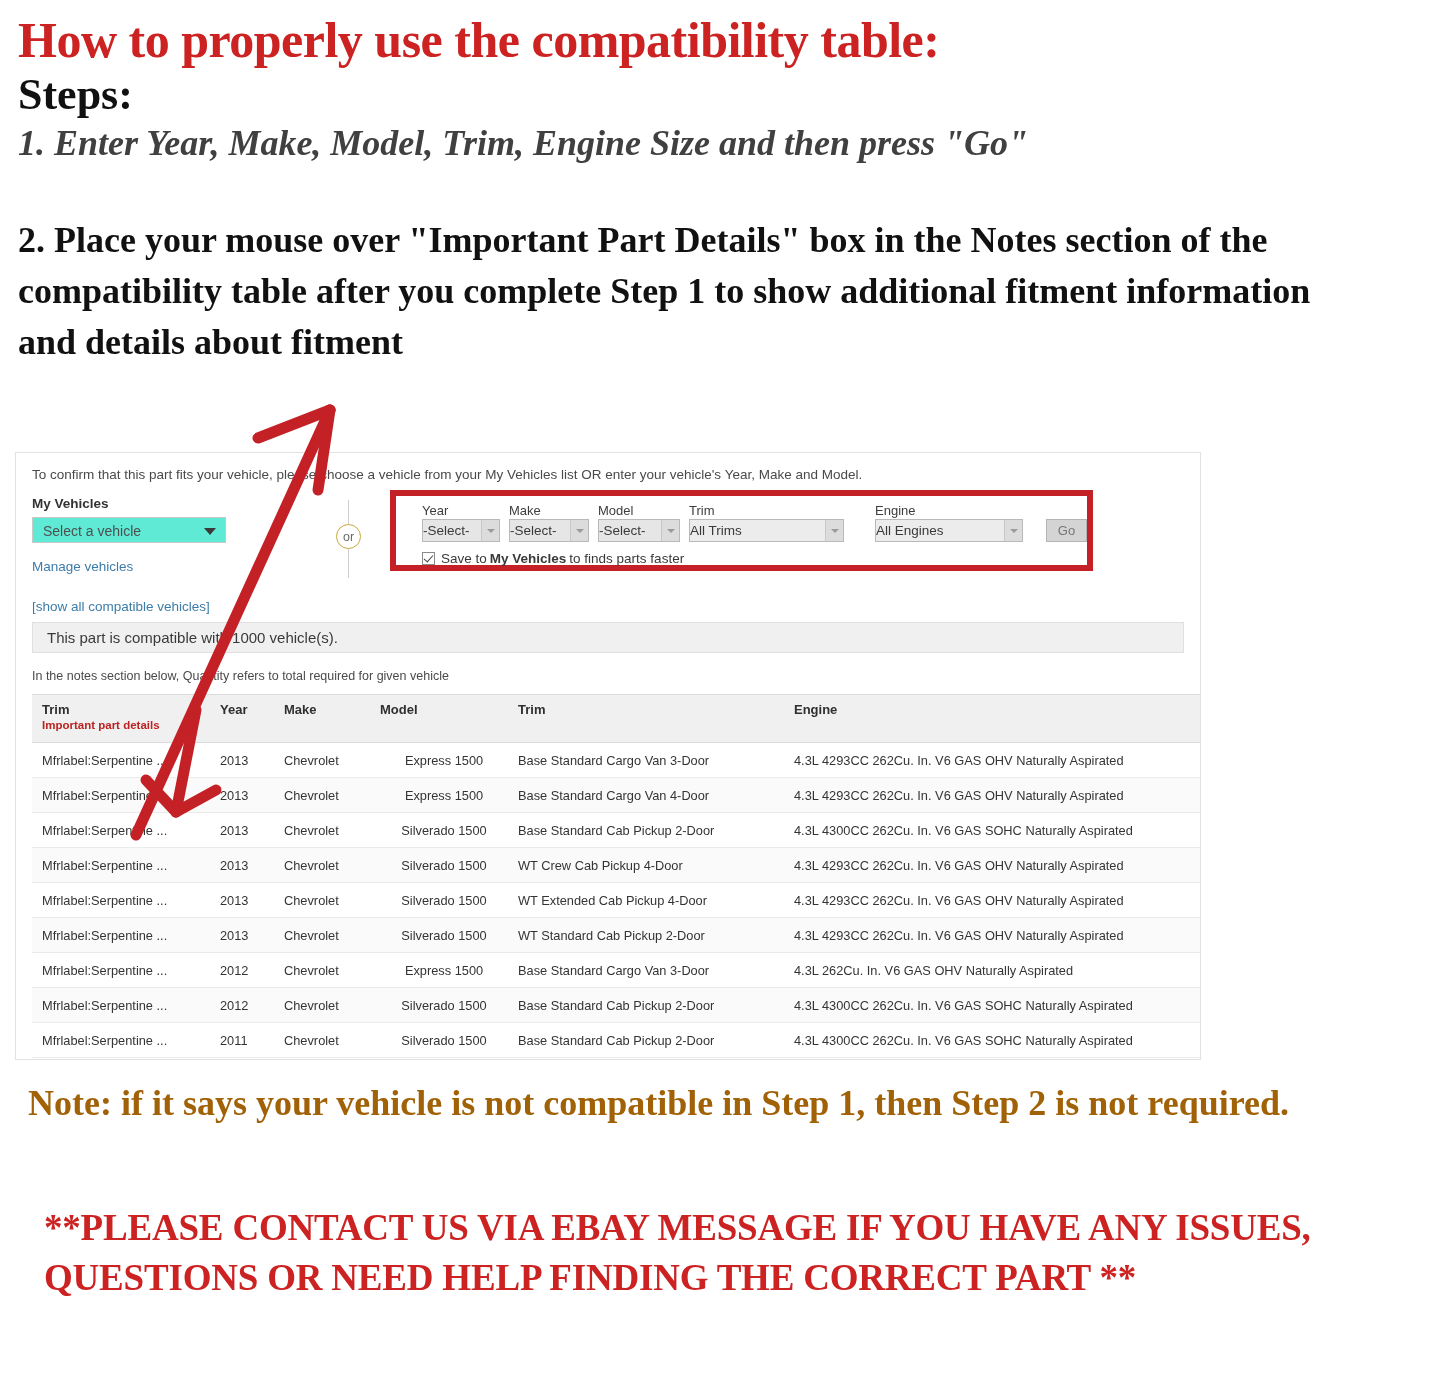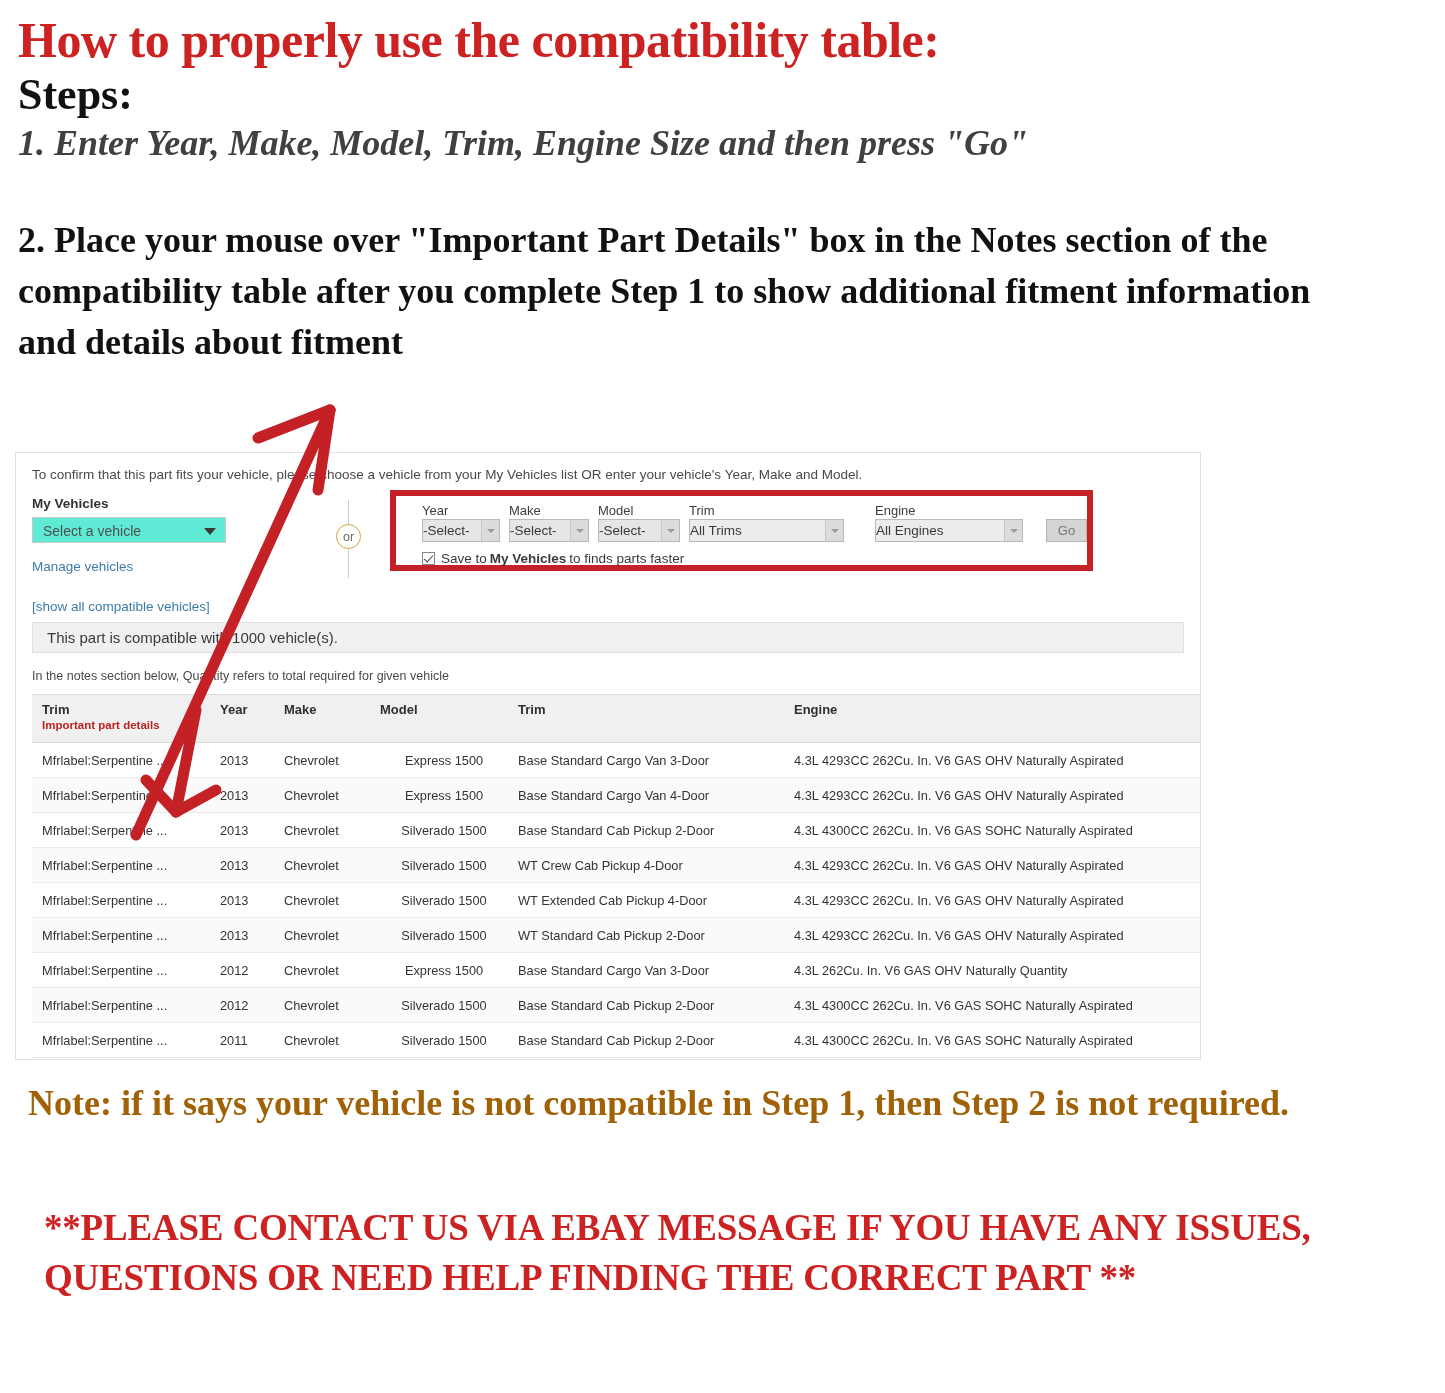--- a/index.html
+++ b/index.html
@@ -518,21 +518,21 @@
             <td class="c-model">Silverado 1500</td>
             <td class="c-trim">WT Standard Cab Pickup 2-Door</td>
             <td class="c-engine">4.3L 4293CC 262Cu. In. V6 GAS OHV Naturally Aspirated</td>
           </tr>
           <tr>
             <td class="c-notes">Mfrlabel:Serpentine ...</td>
             <td class="c-year">2012</td>
             <td class="c-make">Chevrolet</td>
             <td class="c-model">Express 1500</td>
             <td class="c-trim">Base Standard Cargo Van 3-Door</td>
-            <td class="c-engine">4.3L 262Cu. In. V6 GAS OHV Naturally Quantity</td>
+            <td class="c-engine">4.3L 262Cu. In. V6 GAS OHV Naturally Aspirated</td>
           </tr>
           <tr>
             <td class="c-notes">Mfrlabel:Serpentine ...</td>
             <td class="c-year">2012</td>
             <td class="c-make">Chevrolet</td>
             <td class="c-model">Silverado 1500</td>
             <td class="c-trim">Base Standard Cab Pickup 2-Door</td>
             <td class="c-engine">4.3L 4300CC 262Cu. In. V6 GAS SOHC Naturally Aspirated</td>
           </tr>
           <tr>

